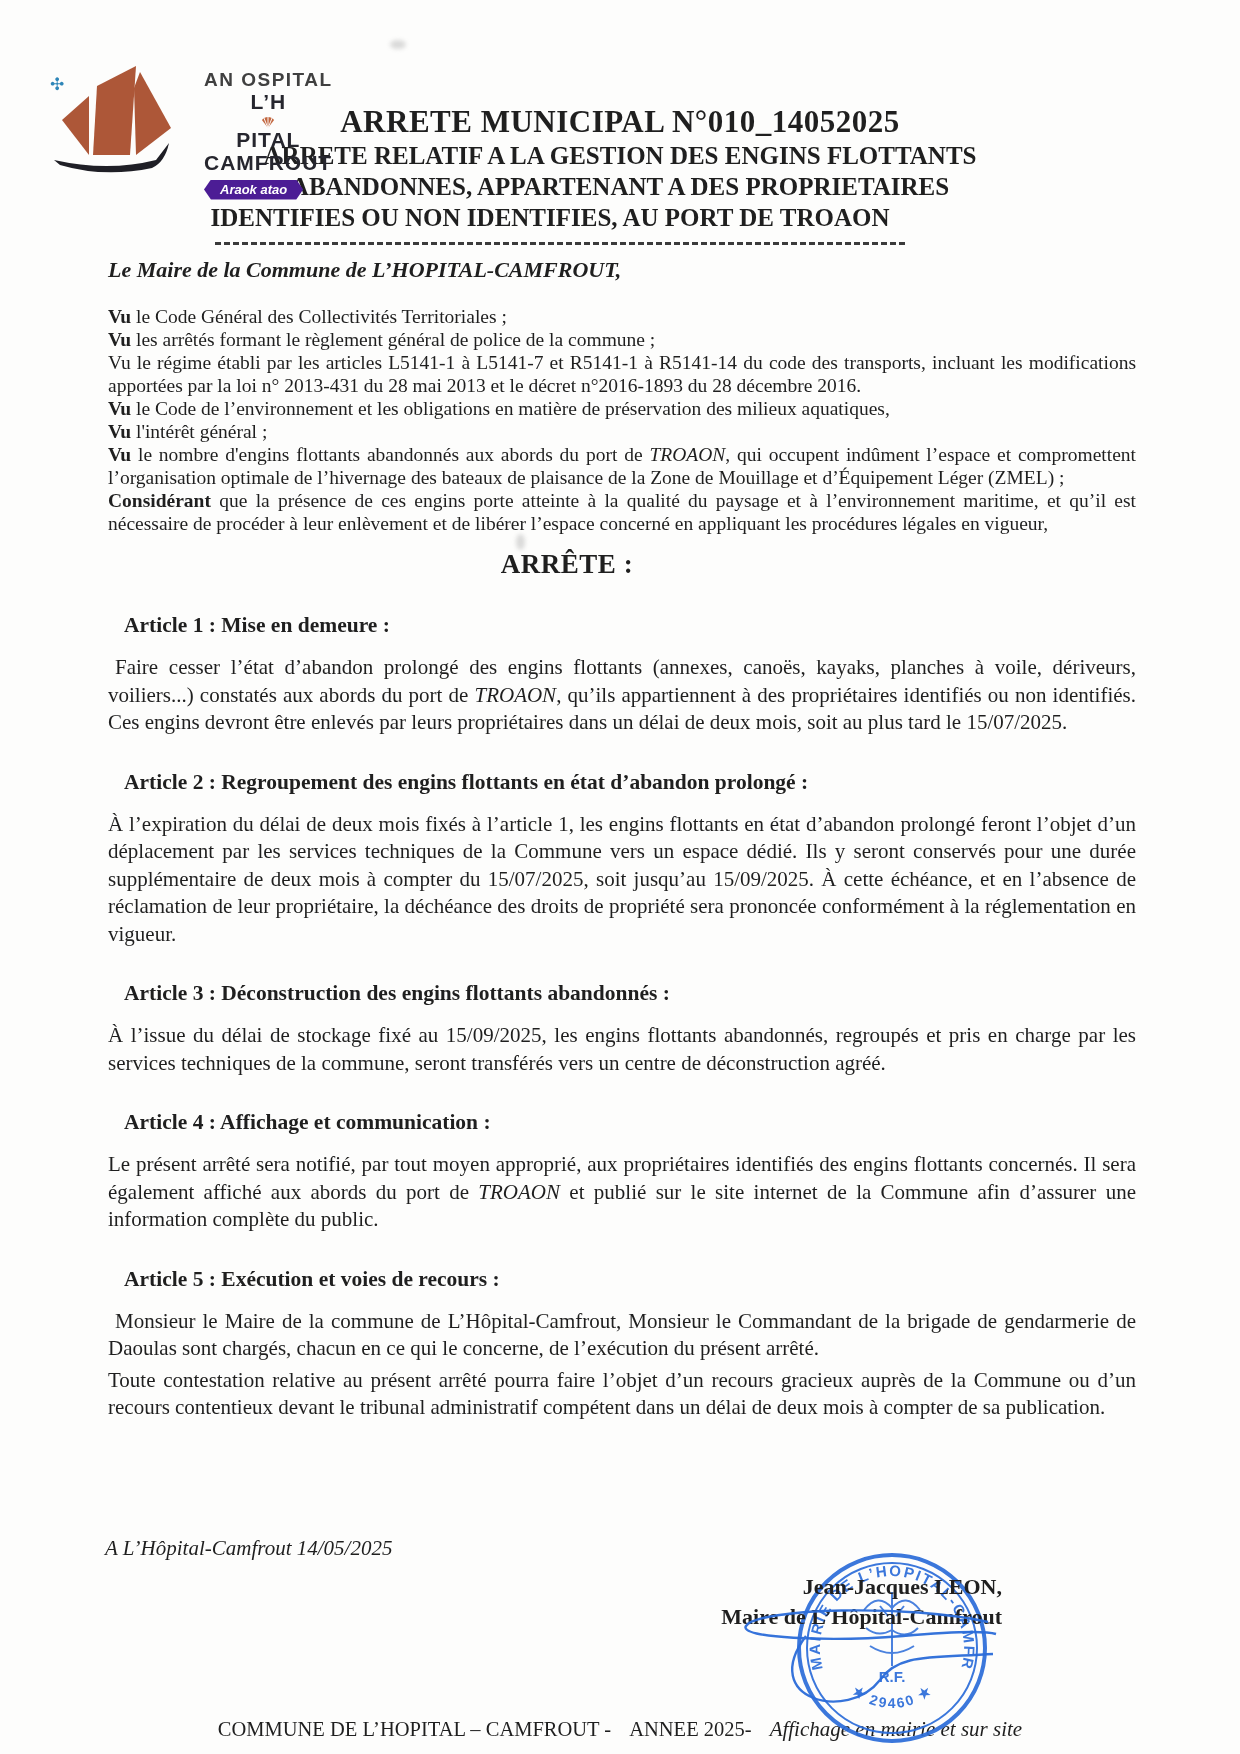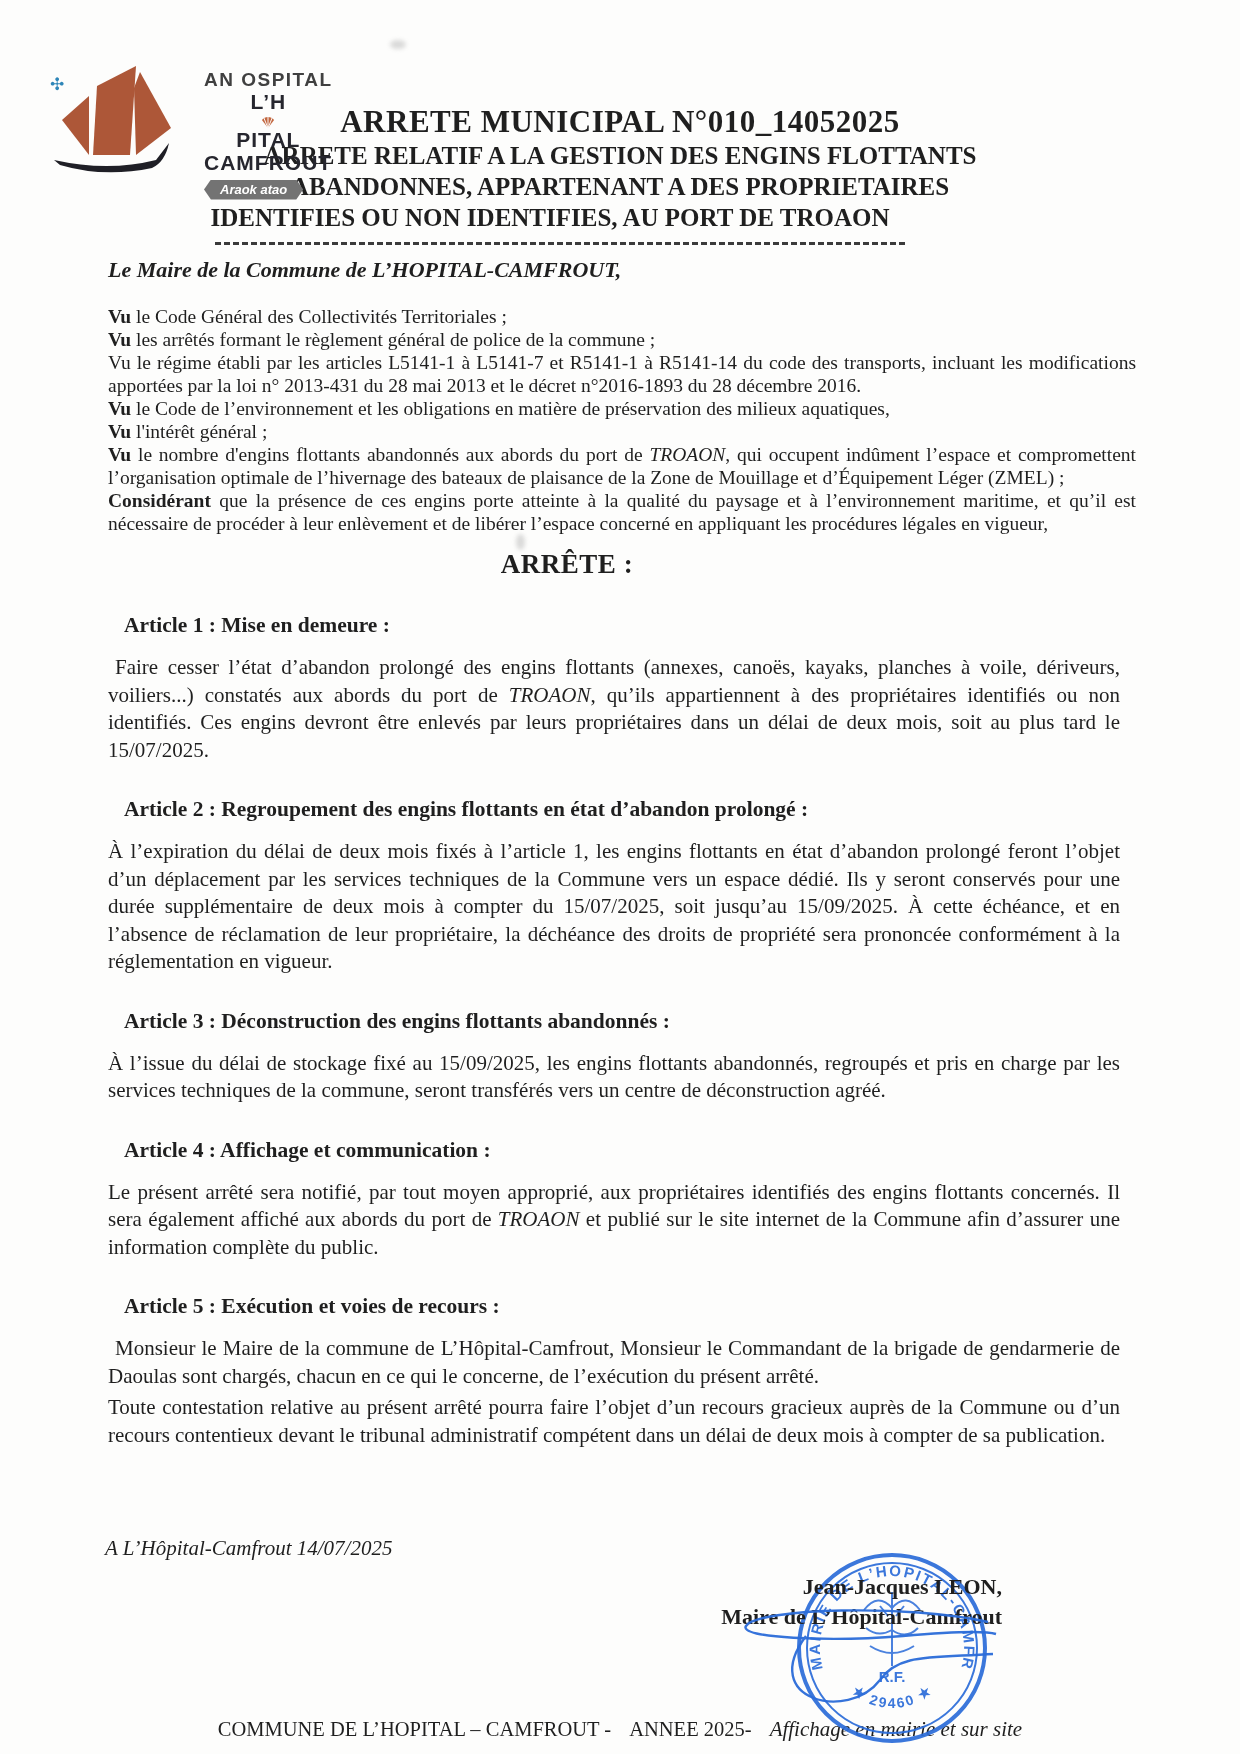--- a/index.html
+++ b/index.html
@@ -13,21 +13,21 @@
     overflow:hidden;
   }
   
   .logo { position:absolute; left:44px; top:56px; display:flex; align-items:flex-start; gap:10px; }
   .logo-text { padding-top:14px; font-family:"Liberation Sans", sans-serif; line-height:1.08; }
   .logo-breton { color:#404040; font-size:19px; font-weight:bold; letter-spacing:1.5px; }
   .logo-fr { color:#26262e; font-size:21px; font-weight:800; letter-spacing:1px; display:flex; align-items:center;flex-direction:column; }
   .logo-fr2 { color:#26262e; font-size:21px; font-weight:800; letter-spacing:1px; }
   .logo-banner {
     margin-top:5px; display:inline-block;
-    background:#737373; color:#fff;
+    background:#4c1d95; color:#fff;
     font-size:13px; font-weight:bold; font-style:italic;
     padding:3px 16px;
     clip-path:polygon(7% 0, 93% 0, 100% 50%, 93% 100%, 7% 100%, 0 50%);
   }
   
   .title-block { padding-top:104px; margin-left:60px; width:1120px; text-align:center; font-weight:bold; }
   .title-1 { font-size:31px; line-height:36px; letter-spacing:.5px; }
   .title-2, .title-3 { font-size:25px; line-height:31px; }
   .title-4 { font-size:25px; line-height:31px; transform:translateX(-70px); }
   .dash-rule {
@@ -35,21 +35,21 @@
     background:repeating-linear-gradient(90deg,#3b3b3b 0 6px, transparent 6px 9px);
   }
   
   .content { padding:0 104px 0 108px; }
   .salutation { margin-top:12px; font-size:22px; font-weight:bold; font-style:italic; }
   .preamble { margin-top:22px; font-size:19.5px; line-height:23px; }
   .preamble p { margin:0; text-align:justify; }
   .decree-word { margin-top:14px; text-align:center; font-size:27px; font-weight:bold; transform:translateX(-55px); letter-spacing:.5px; }
   .article { margin-top:33px; }
   .article h2 { margin:16px; font-size:21.5px; font-weight:bold; }
-  .article p { margin:2px 16px 0 0; font-size:21px; line-height:27.5px; text-align:justify; }
+  .article p { margin:2px 0 0 0; font-size:21px; line-height:27.5px; text-align:justify; }
   .article p.indent { text-indent:7px; }
   .article p + p { margin-top:4px; }
   
   .date-line { position:absolute; left:105px; top:1536px; font-size:21px; font-style:italic; }
   .sig-block { position:absolute; right:238px; top:1572px; text-align:right; font-size:22px; font-weight:bold; line-height:30px; z-index:3; }
   .stamp { position:absolute; left:792px; top:1548px; z-index:2; opacity:.92; }
   .squiggle { position:absolute; left:688px; top:1596px; z-index:4; }
   
   .footer { position:absolute; left:0; bottom:12px; width:100%; text-align:center; font-size:20.5px; }
   .footer .gap { display:inline-block; width:18px; }
@@ -132,21 +132,21 @@
       <p><span>Le présent arrêté sera notifié, par tout moyen approprié, aux propriétaires identifiés des engins flottants concernés. Il sera également affiché aux abords du port de </span><i>TROAON</i><span> et publié sur le site internet de la Commune afin d’assurer une information complète du public.</span></p>
     </div>
 
     <div class="article">
       <h2>Article 5 : Exécution et voies de recours :</h2>
       <p class="indent"><span>Monsieur le Maire de la commune de L’Hôpital-Camfrout, Monsieur le Commandant de la brigade de gendarmerie de Daoulas sont chargés, chacun en ce qui le concerne, de l’exécution du présent arrêté.</span><i></i><span></span></p>
       <p><span>Toute contestation relative au présent arrêté pourra faire l’objet d’un recours gracieux auprès de la Commune ou d’un recours contentieux devant le tribunal administratif compétent dans un délai de deux mois à compter de sa publication.</span><i></i><span></span></p>
     </div>
   </div>
 
-  <div class="date-line">A L’Hôpital-Camfrout 14/07/2025</div>
+  <div class="date-line">A L’Hôpital-Camfrout 14/05/2025</div>
 
   <div class="sig-block">
     <div>Jean-Jacques LEON,</div>
     <div>Maire de L’Hôpital-Camfrout</div>
   </div>
 
   <svg class="stamp" width="200" height="200" viewBox="0 0 200 200">
     <defs>
       <path id="arcTop" d="M 32.3,124.6 A 72,72 0 1 1 167.7,124.6"></path>
       <path id="arcBottom" d="M 54,138.6 A 60,60 0 0 0 146,138.6"></path>

